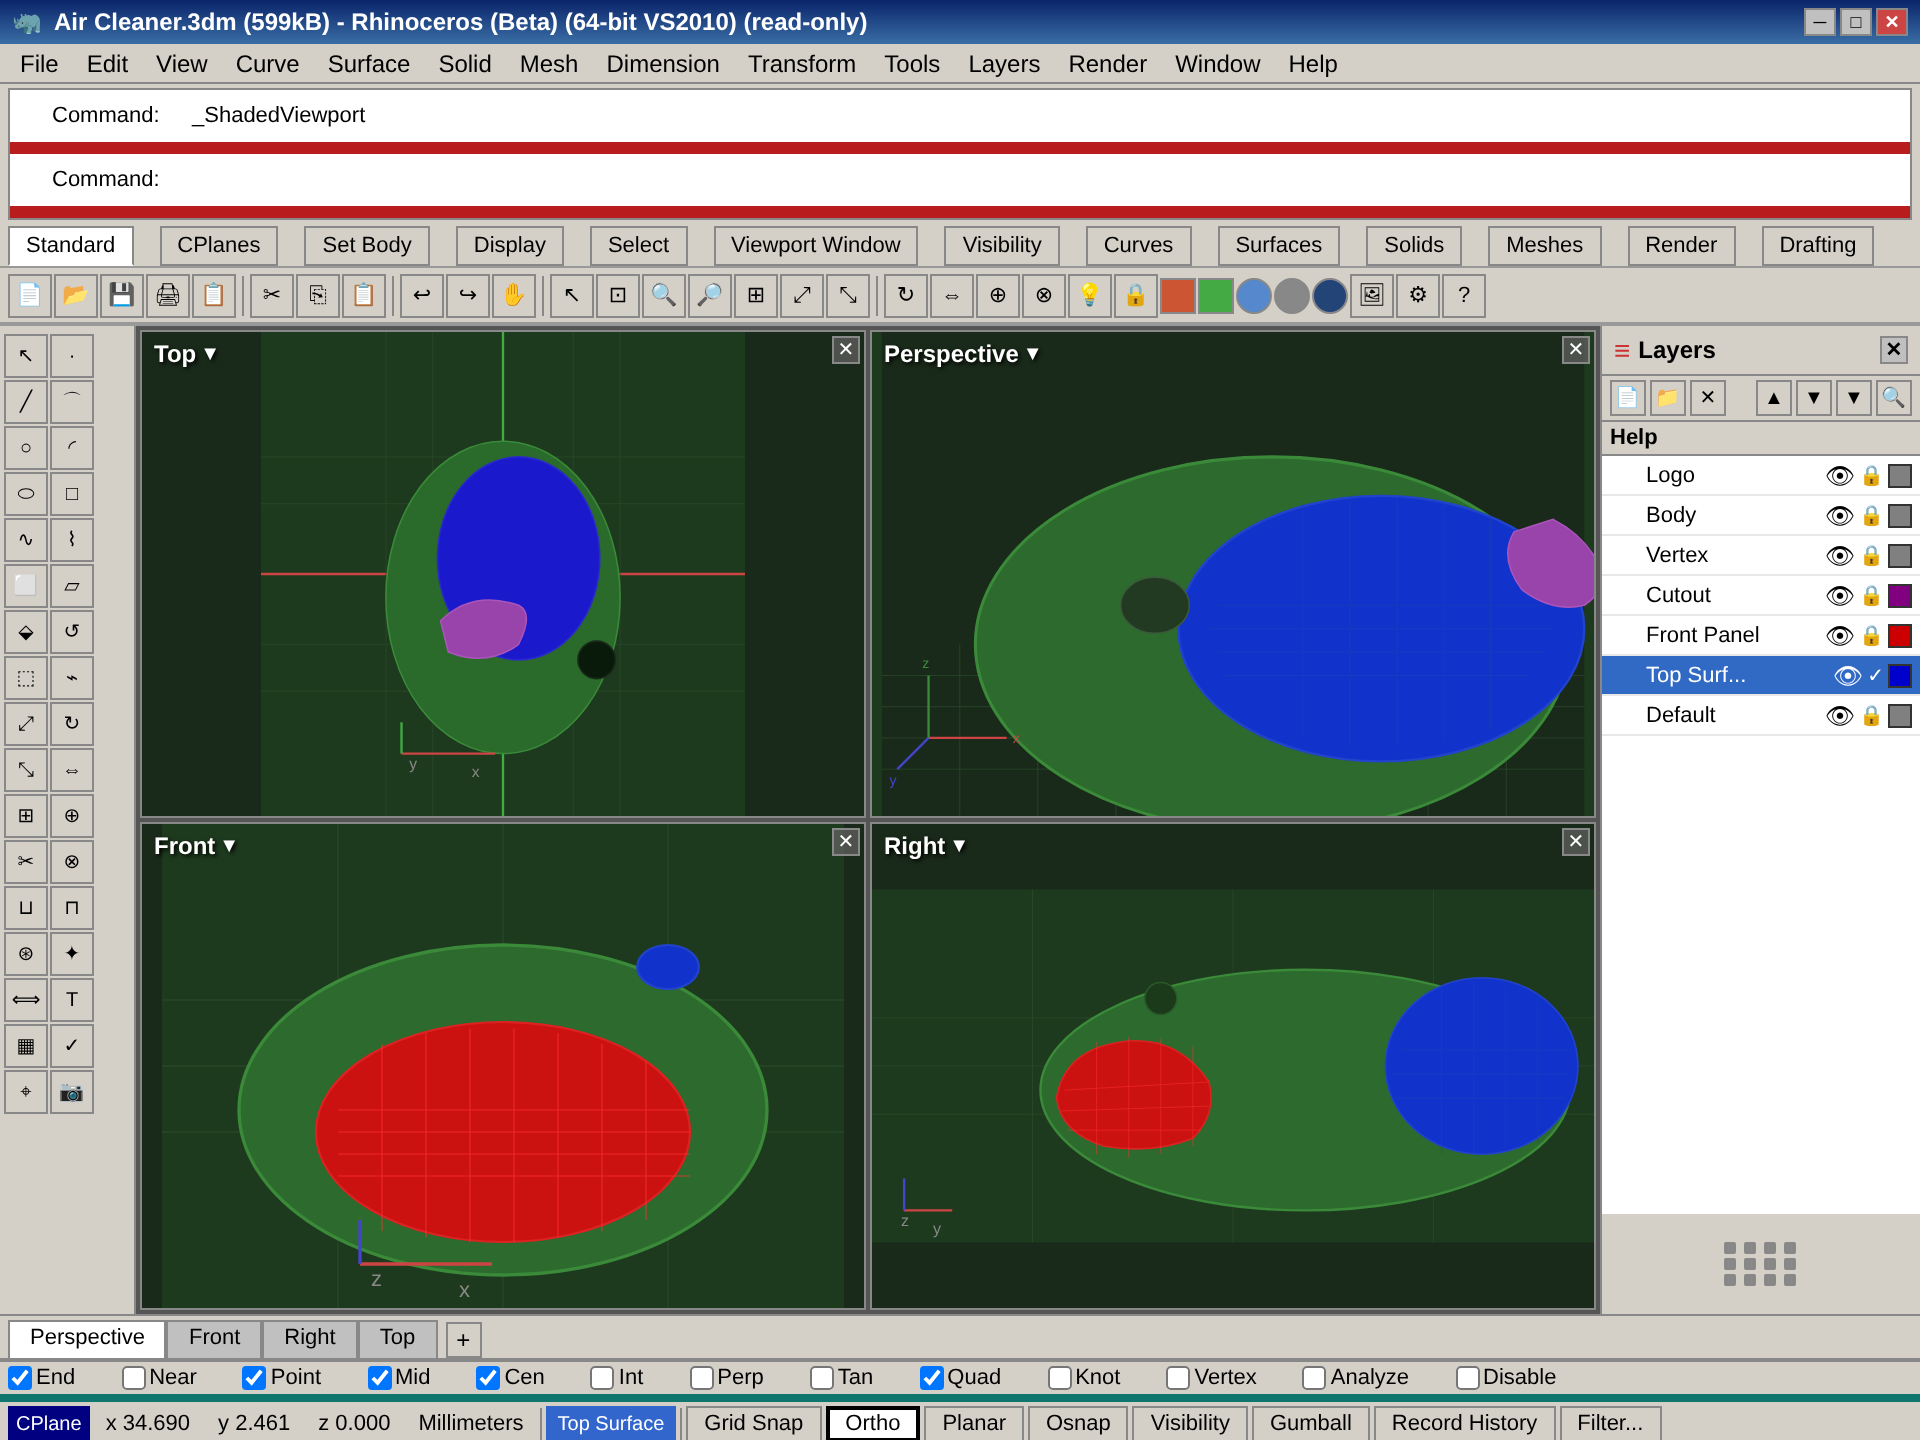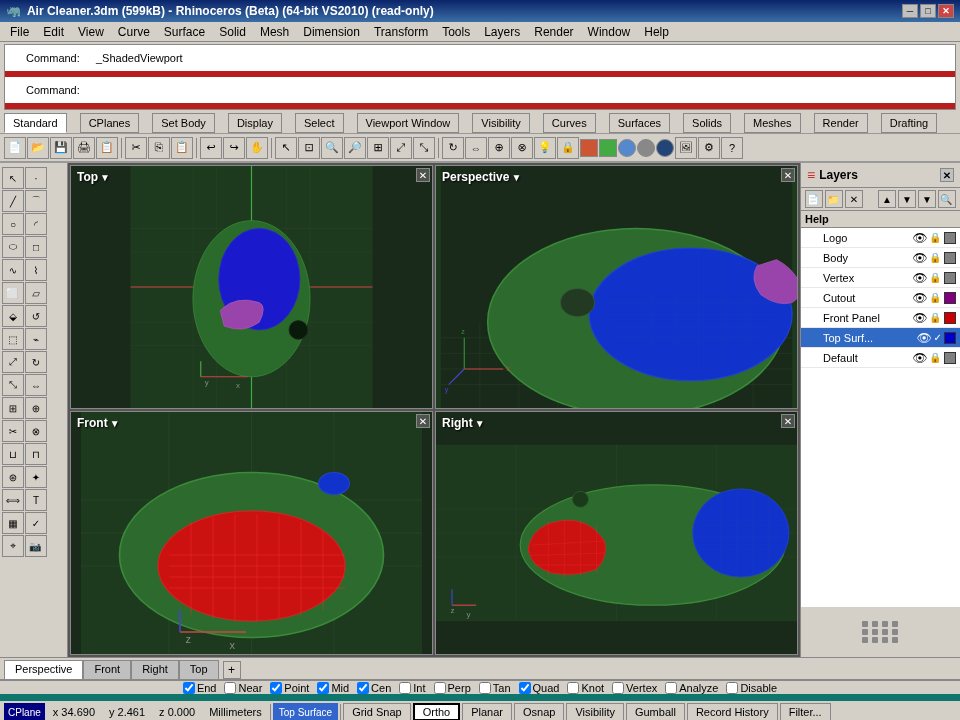--- a/index.html
+++ b/index.html
@@ -63,21 +63,21 @@
     .layer-color { width: 12px; height: 12px; border: 1px solid #333; }
 
     
     #viewport-tabs { height: 22px; background: #d4d0c8; border-top: 1px solid #888; display: flex; align-items: flex-end; padding-left: 4px; gap: 0; }
     .vp-tab { padding: 2px 10px; background: #c0c0c0; border: 1px solid #888; border-bottom: none; cursor: pointer; font-size: 11px; height: 19px; }
     .vp-tab.active { background: #fff; }
     .vp-tab-add { width: 18px; height: 18px; background: #d4d0c8; border: 1px solid #888; display: flex; align-items: center; justify-content: center; cursor: pointer; font-size: 12px; margin-left: 4px; }
 
     
     #status-bar { height: 42px; background: #d4d0c8; border-top: 2px solid #888; }
-    #status-row1 { display: flex; align-items: center; height: 20px; padding: 0 4px; gap: 8px; border-bottom: 7px solid #0f766e; font-size: 11px; justify-content: center; }
+    #status-row1 { display: flex; align-items: center; height: 20px; padding: 0 4px; gap: 23px; border-bottom: 4px solid #0f766e; font-size: 11px; }
     .status-check { display: flex; align-items: center; gap: 2px; }
     .status-check input[type=checkbox] { width: 12px; height: 12px; }
     #status-row2 { display: flex; align-items: center; height: 22px; padding: 0 4px; gap: 2px; font-size: 11px; }
     .status-item { padding: 0 6px; height: 18px; display: flex; align-items: center; }
     .status-btn { padding: 2px 8px; background: #d4d0c8; border: 1px solid #888; cursor: pointer; font-size: 11px; height: 18px; display: flex; align-items: center; }
     .status-btn.active { background: #fff; border: 2px solid #000; }
     .status-sep { width: 1px; height: 16px; background: #888; }
     .cplane-indicator { background: #000080; color: #fff; padding: 1px 4px; font-size: 10px; }
     .surface-indicator { background: #3366cc; color: #fff; padding: 1px 6px; font-size: 10px; }
     .axis-x { stroke: #cc4444; stroke-width: 1.5; }

